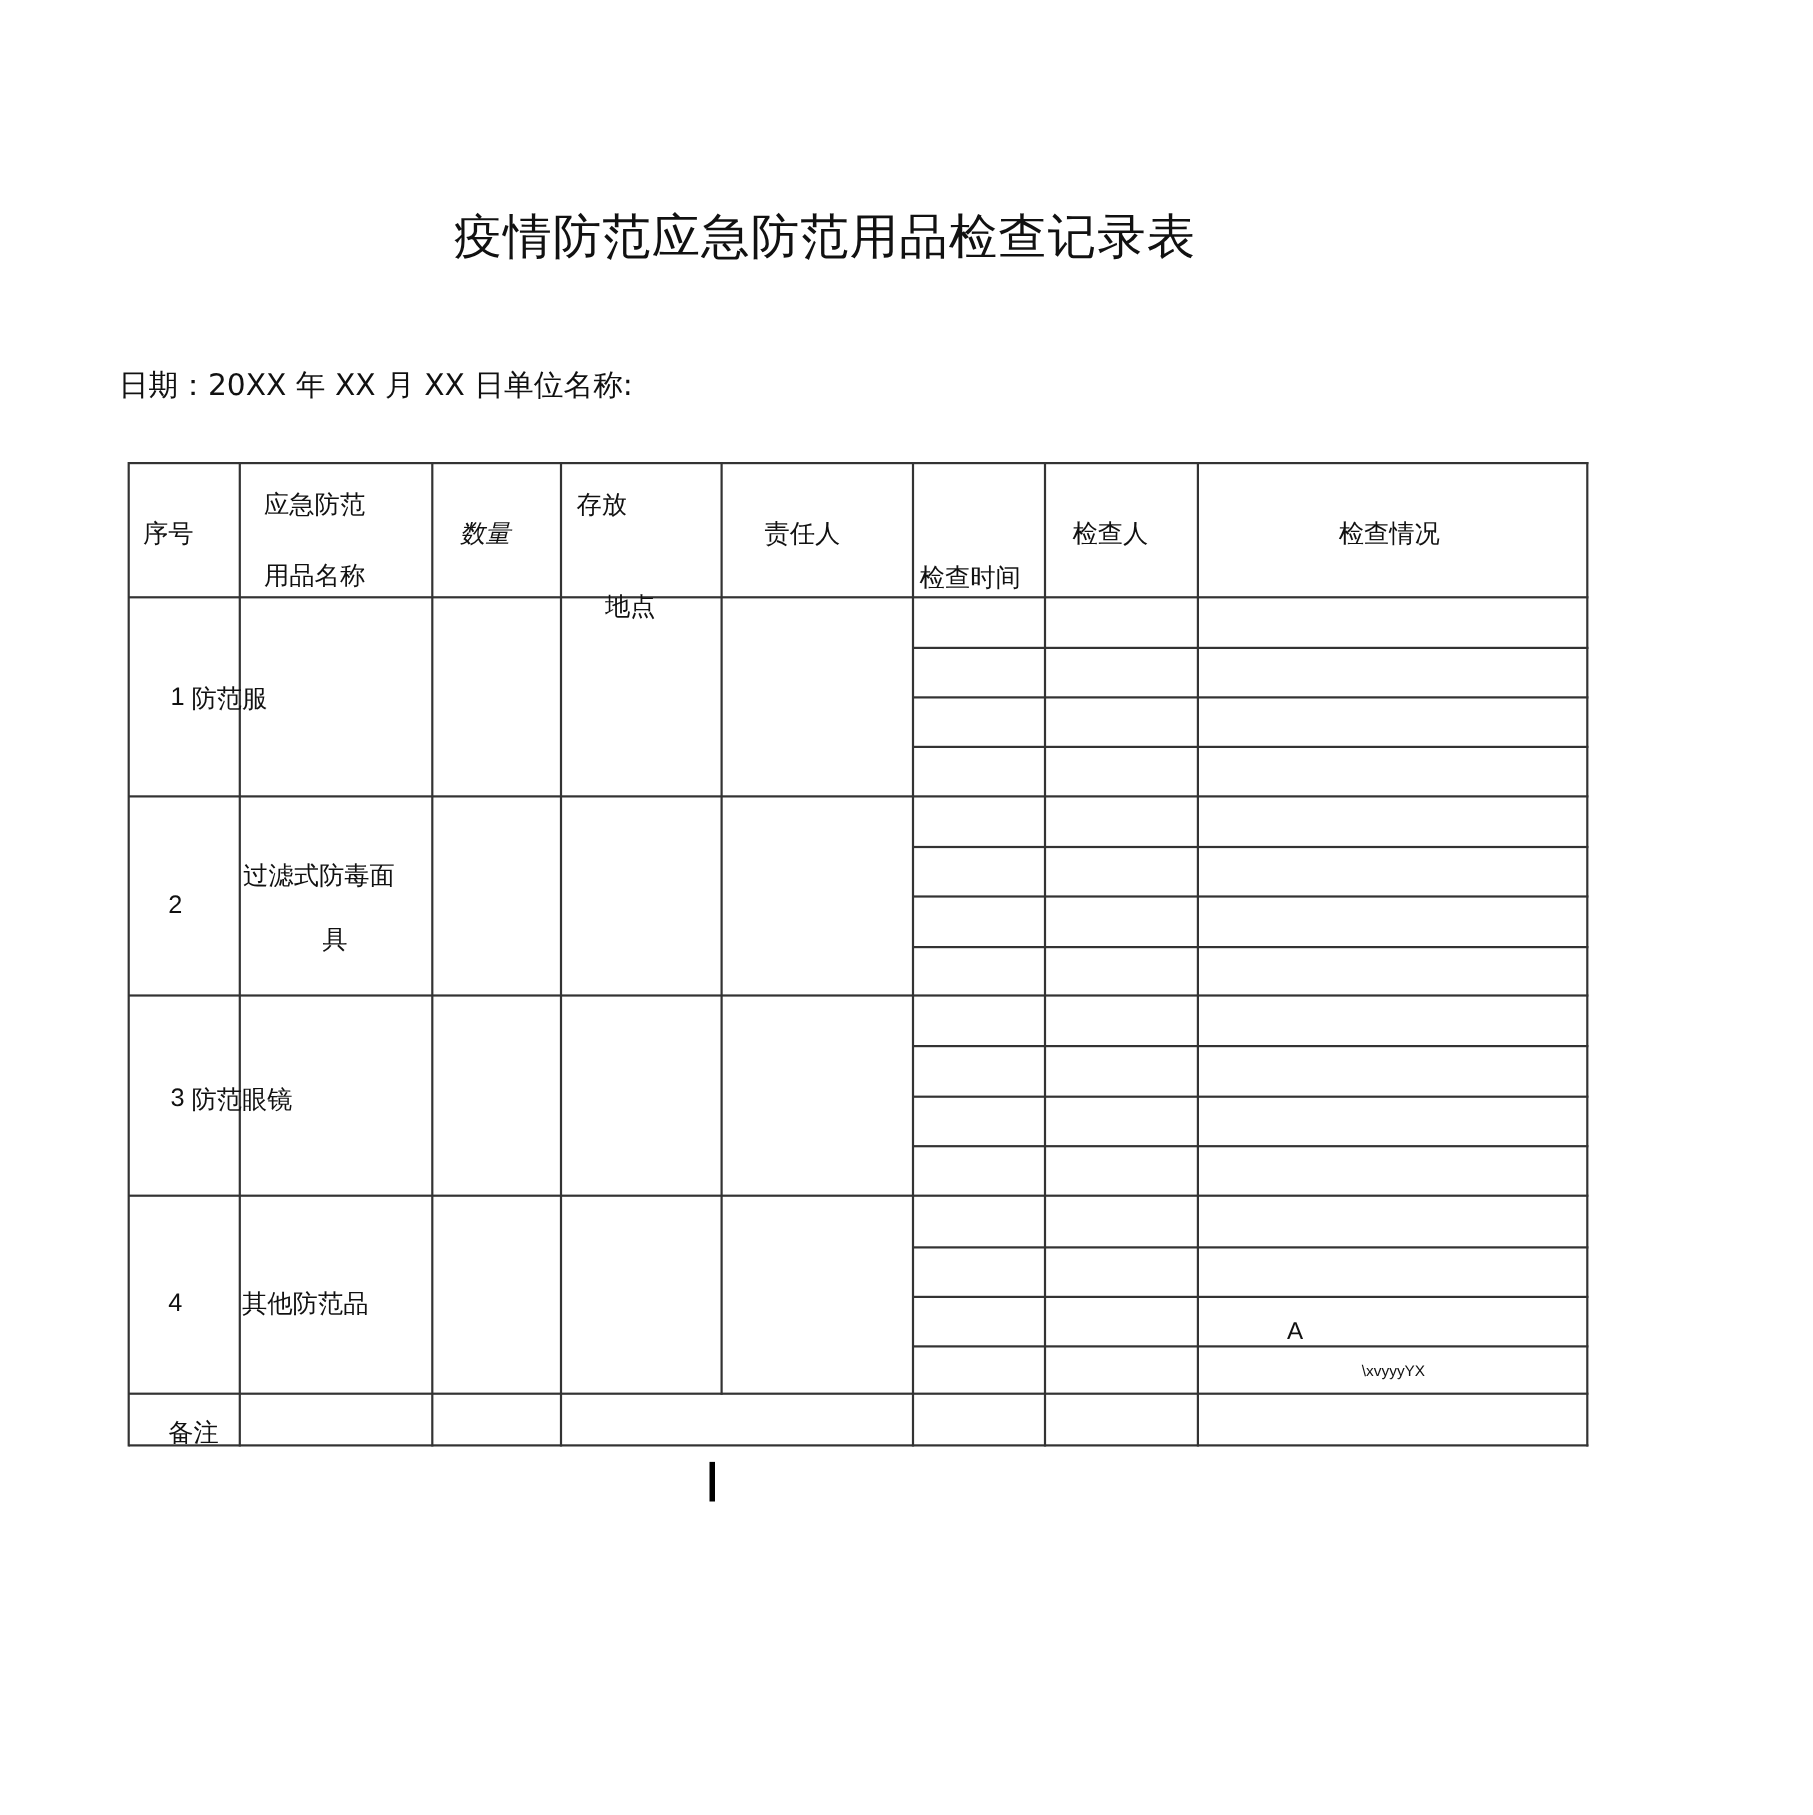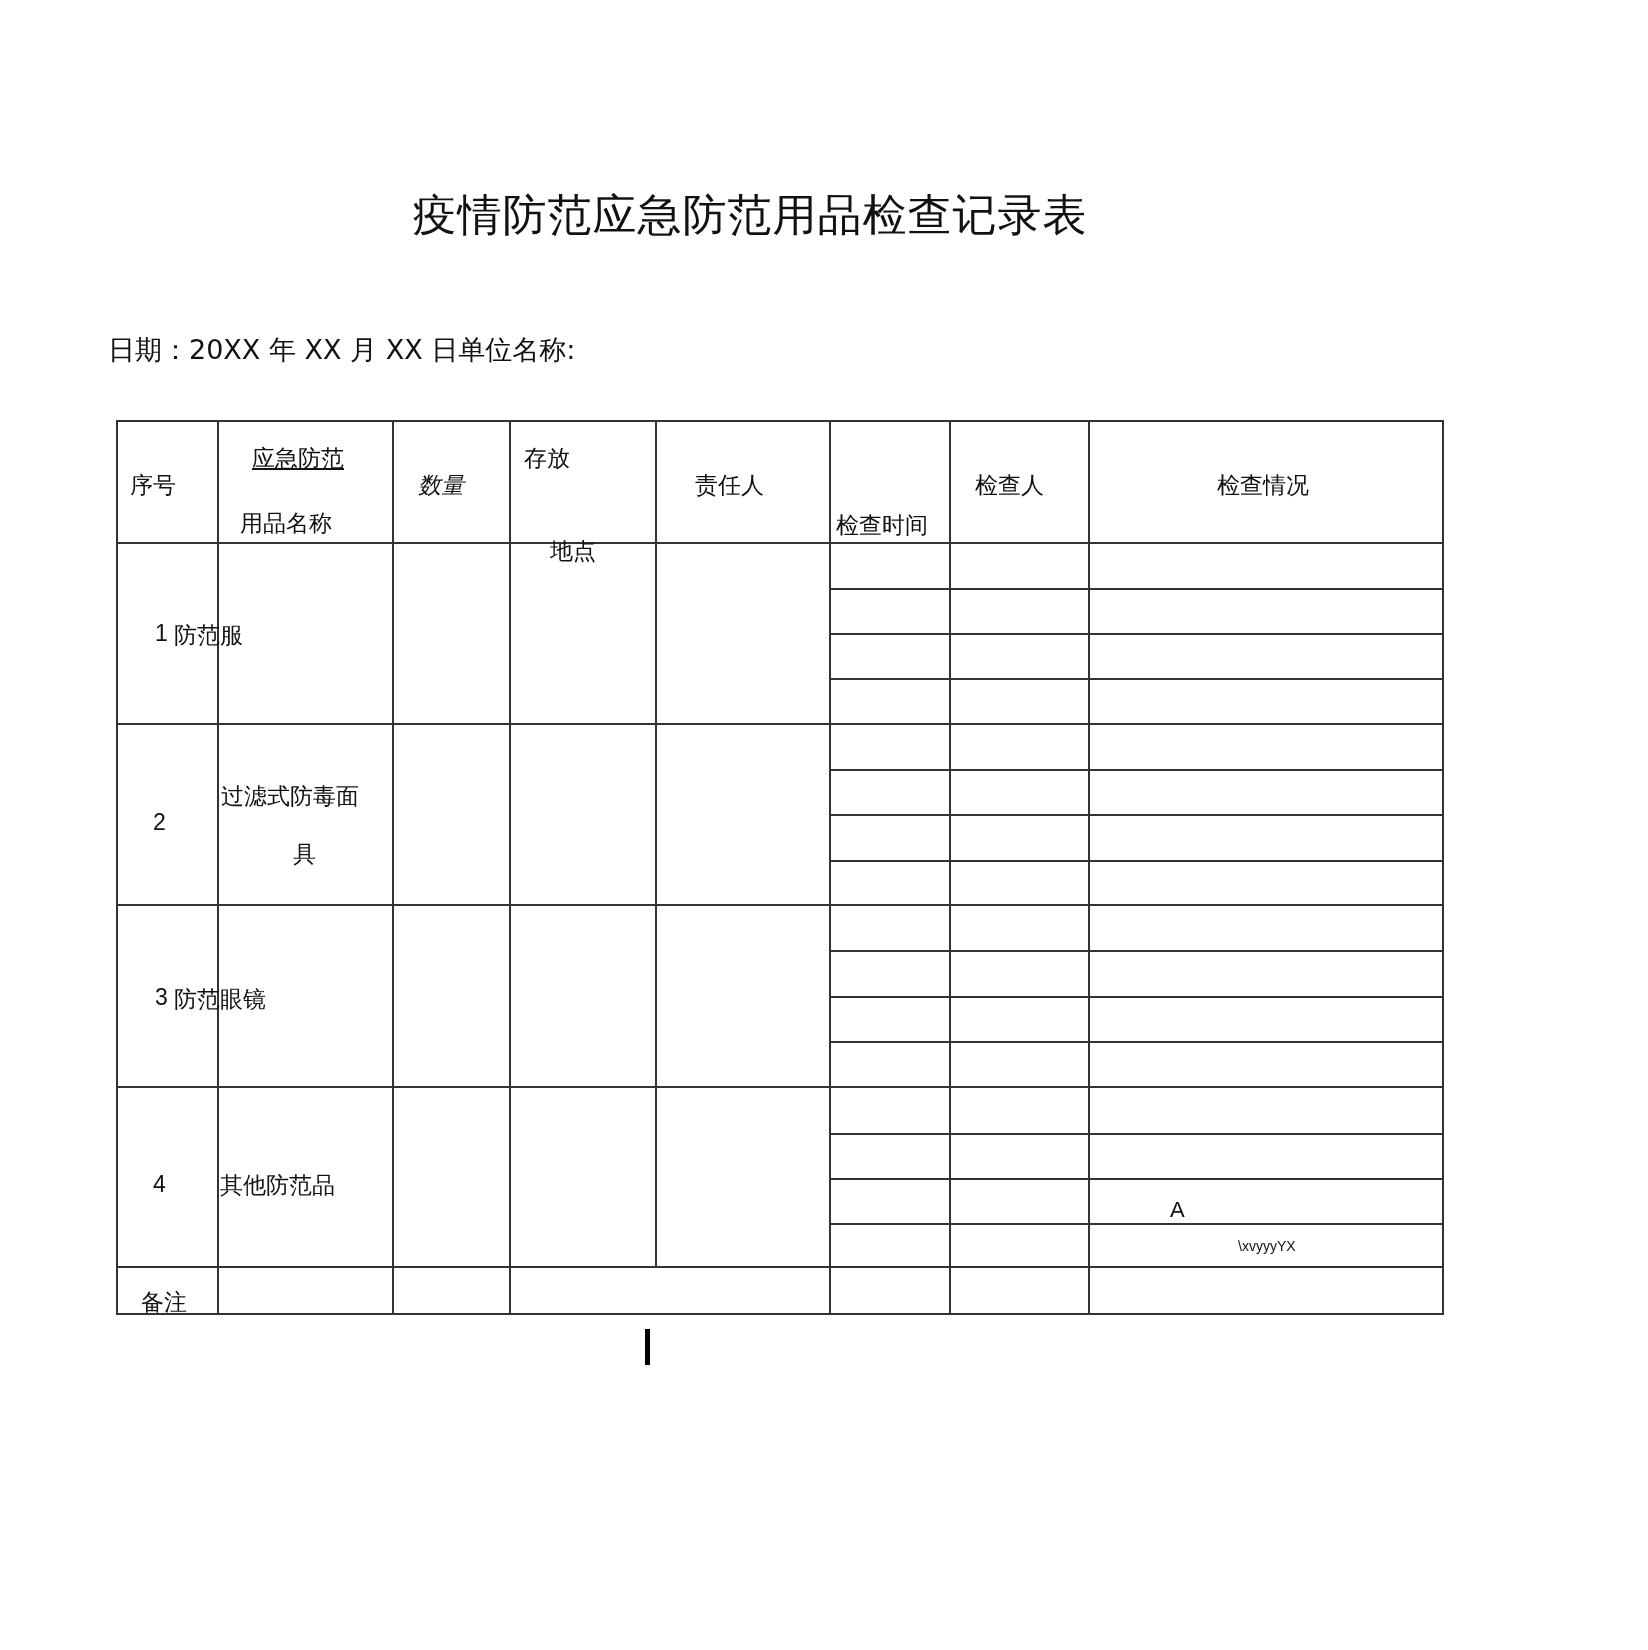--- a/index.html
+++ b/index.html
@@ -55,21 +55,21 @@
   <div class="vl" style="left:392px; top:420px; height:895px;"></div>
   <div class="vl" style="left:509px; top:420px; height:895px;"></div>
   <div class="vl" style="left:655px; top:420px; height:848px;"></div>
   <div class="vl" style="left:829px; top:420px; height:895px;"></div>
   <div class="vl" style="left:949px; top:420px; height:895px;"></div>
   <div class="vl" style="left:1088px; top:420px; height:895px;"></div>
   <div class="vl" style="left:1442px; top:420px; height:895px;"></div>
 </div>
 
 <div class="cell" style="left:130px; top:470px;">序号</div>
-<div class="cell" style="left:252px; top:443px;text-decoration:underline;">应急防范</div>
+<div class="cell" style="left:240px; top:443px;">应急防范</div>
 <div class="cell" style="left:240px; top:508px;">用品名称</div>
 <div class="cell" style="left:418px; top:470px;font-style:italic;">数量</div>
 <div class="cell" style="left:524px; top:443px;">存放</div>
 <div class="cell" style="left:550px; top:536px;">地点</div>
 <div class="cell" style="left:695px; top:470px;">责任人</div>
 <div class="cell" style="left:836px; top:510px;">检查时间</div>
 <div class="cell" style="left:975px; top:470px;">检查人</div>
 <div class="cell" style="left:1217px; top:470px;">检查情况</div>
 
 <div class="cell num" style="left:155px; top:620px;">1</div>
@@ -81,21 +81,21 @@
 
 <div class="cell num" style="left:155px; top:984px;">3</div>
 <div class="cell" style="left:174px; top:984px;">防范眼镜</div>
 
 <div class="cell num" style="left:153px; top:1171px;">4</div>
 <div class="cell" style="left:220px; top:1170px;">其他防范品</div>
 
 <div class="cell num" style="left:1170px; top:1197px; font-size:22px;">A</div>
 <div class="cell num" style="left:1238px; top:1238px; font-size:14px;">\xvyyyYX</div>
 
-<div class="cell" style="left:141px; top:1287px;text-align:center;">备注</div>
+<div class="cell" style="left:153px; top:1287px;text-align:center;">备注</div>
 
 <div class="cellzone" style="left:218px; top:1268px; width:174px; height:45px;"></div>
 <div class="cellzone" style="left:393px; top:1268px; width:116px; height:45px;"></div>
 <div class="cellzone" style="left:510px; top:1268px; width:319px; height:45px;"></div>
 <div class="cellzone" style="left:830px; top:1268px; width:119px; height:45px;"></div>
 <div class="cellzone" style="left:950px; top:1268px; width:138px; height:45px;"></div>
 <div class="cellzone" style="left:1089px; top:1268px; width:353px; height:45px;"></div>
 
 <div class="mark"></div>
 

